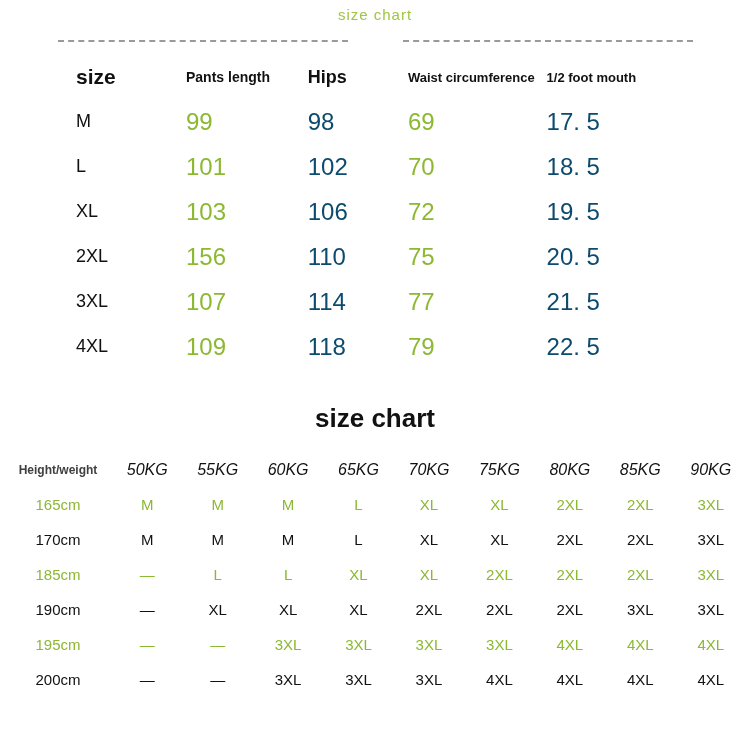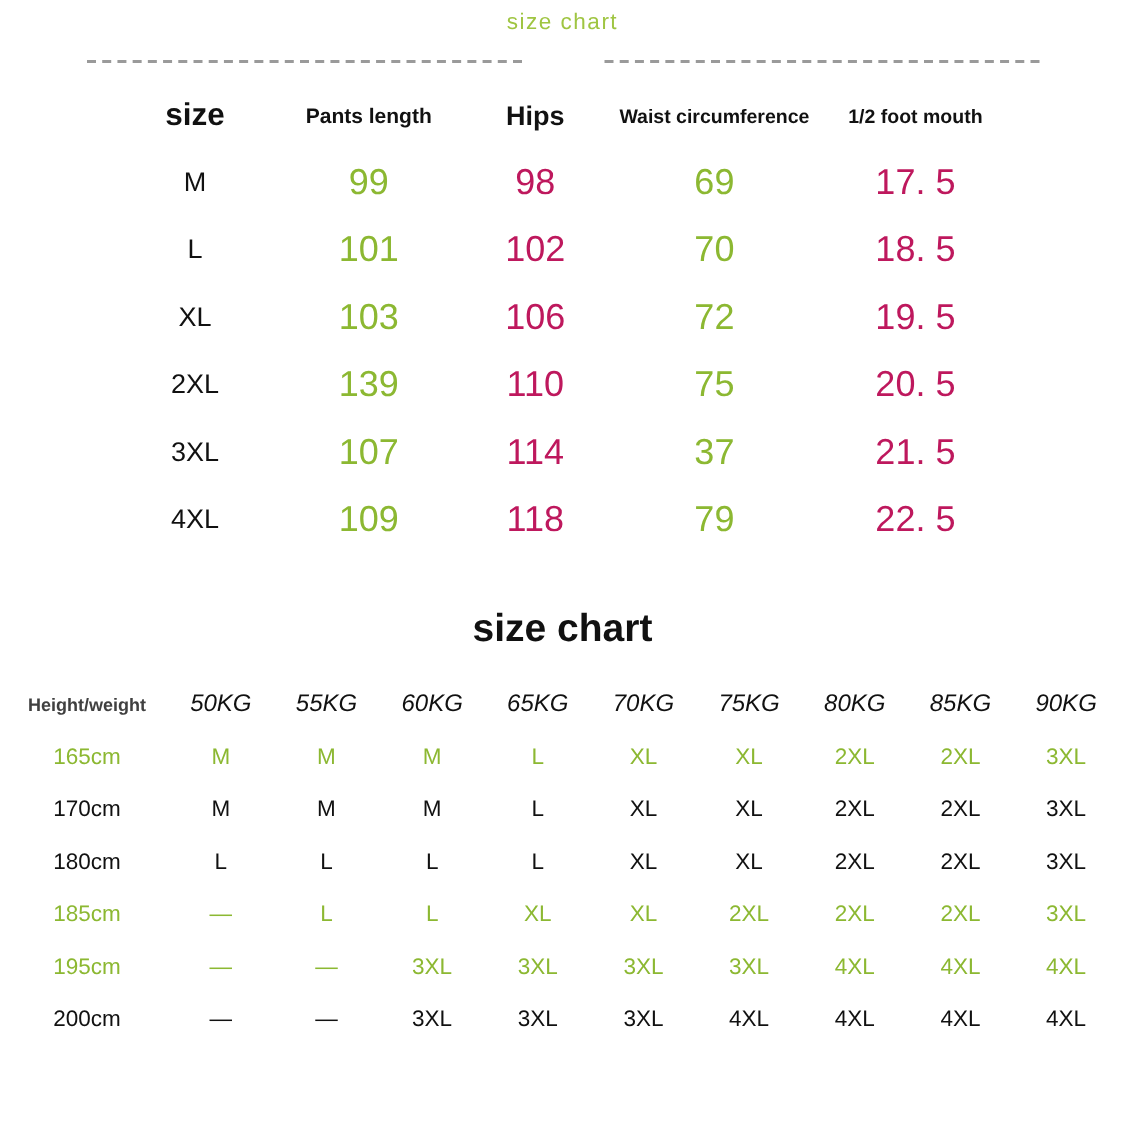--- a/index.html
+++ b/index.html
@@ -46,21 +46,21 @@
   }
   .dash-gap { width: 55px; }
 
   
   .t1 {
     margin: 14px auto 0 auto;
     width: 600px;
     border-collapse: collapse;
   }
   .t1 th, .t1 td {
-    text-align: center;
+    text-align: left;
     vertical-align: middle;
   }
   .t1 thead th {
     padding-bottom: 10px;
   }
   .t1 .h-size {
     font-size: 21px;
     font-weight: bold;
     color: #111;
     width: 110px;
@@ -87,21 +87,21 @@
     font-size: 13px;
     color: #111;
     width: 130px;
   }
   .t1 td {
     height: 43px;
     font-size: 24px;
   }
   .t1 td.c-size { font-size: 18px; color: #111; }
   .t1 td.c-green { color: #8cb832; }
-  .t1 td.c-black { color: #be185d; }
+  .t1 td.c-black { color: #0c4a6e; }
 
   
   .t2-title {
     text-align: center;
     font-size: 26px;
     font-weight: bold;
     color: #111;
     margin-top: 34px;
   }
   .t2 {
@@ -174,30 +174,30 @@
       </tr>
       <tr>
         <td class="c-size">XL</td>
         <td class="c-green">103</td>
         <td class="c-black">106</td>
         <td class="c-green">72</td>
         <td class="c-black">19. 5</td>
       </tr>
       <tr>
         <td class="c-size">2XL</td>
-        <td class="c-green">139</td>
+        <td class="c-green">156</td>
         <td class="c-black">110</td>
         <td class="c-green">75</td>
         <td class="c-black">20. 5</td>
       </tr>
       <tr>
         <td class="c-size">3XL</td>
         <td class="c-green">107</td>
         <td class="c-black">114</td>
-        <td class="c-green">37</td>
+        <td class="c-green">77</td>
         <td class="c-black">21. 5</td>
       </tr>
       <tr>
         <td class="c-size">4XL</td>
         <td class="c-green">109</td>
         <td class="c-black">118</td>
         <td class="c-green">79</td>
         <td class="c-black">22. 5</td>
       </tr>
     </tbody>
@@ -239,44 +239,44 @@
         <td class="black">M</td>
         <td class="black">M</td>
         <td class="black">L</td>
         <td class="black">XL</td>
         <td class="black">XL</td>
         <td class="black">2XL</td>
         <td class="black">2XL</td>
         <td class="black">3XL</td>
       </tr>
       <tr>
-        <td class="rowlab black">180cm</td>
-        <td class="black">L</td>
-        <td class="black">L</td>
-        <td class="black">L</td>
-        <td class="black">L</td>
-        <td class="black">XL</td>
-        <td class="black">XL</td>
-        <td class="black">2XL</td>
-        <td class="black">2XL</td>
-        <td class="black">3XL</td>
-      </tr>
-      <tr>
         <td class="rowlab green">185cm</td>
         <td class="green">—</td>
         <td class="green">L</td>
         <td class="green">L</td>
         <td class="green">XL</td>
         <td class="green">XL</td>
         <td class="green">2XL</td>
         <td class="green">2XL</td>
         <td class="green">2XL</td>
         <td class="green">3XL</td>
       </tr>
       <tr>
+        <td class="rowlab black">190cm</td>
+        <td class="black">—</td>
+        <td class="black">XL</td>
+        <td class="black">XL</td>
+        <td class="black">XL</td>
+        <td class="black">2XL</td>
+        <td class="black">2XL</td>
+        <td class="black">2XL</td>
+        <td class="black">3XL</td>
+        <td class="black">3XL</td>
+      </tr>
+      <tr>
         <td class="rowlab green">195cm</td>
         <td class="green">—</td>
         <td class="green">—</td>
         <td class="green">3XL</td>
         <td class="green">3XL</td>
         <td class="green">3XL</td>
         <td class="green">3XL</td>
         <td class="green">4XL</td>
         <td class="green">4XL</td>
         <td class="green">4XL</td>

